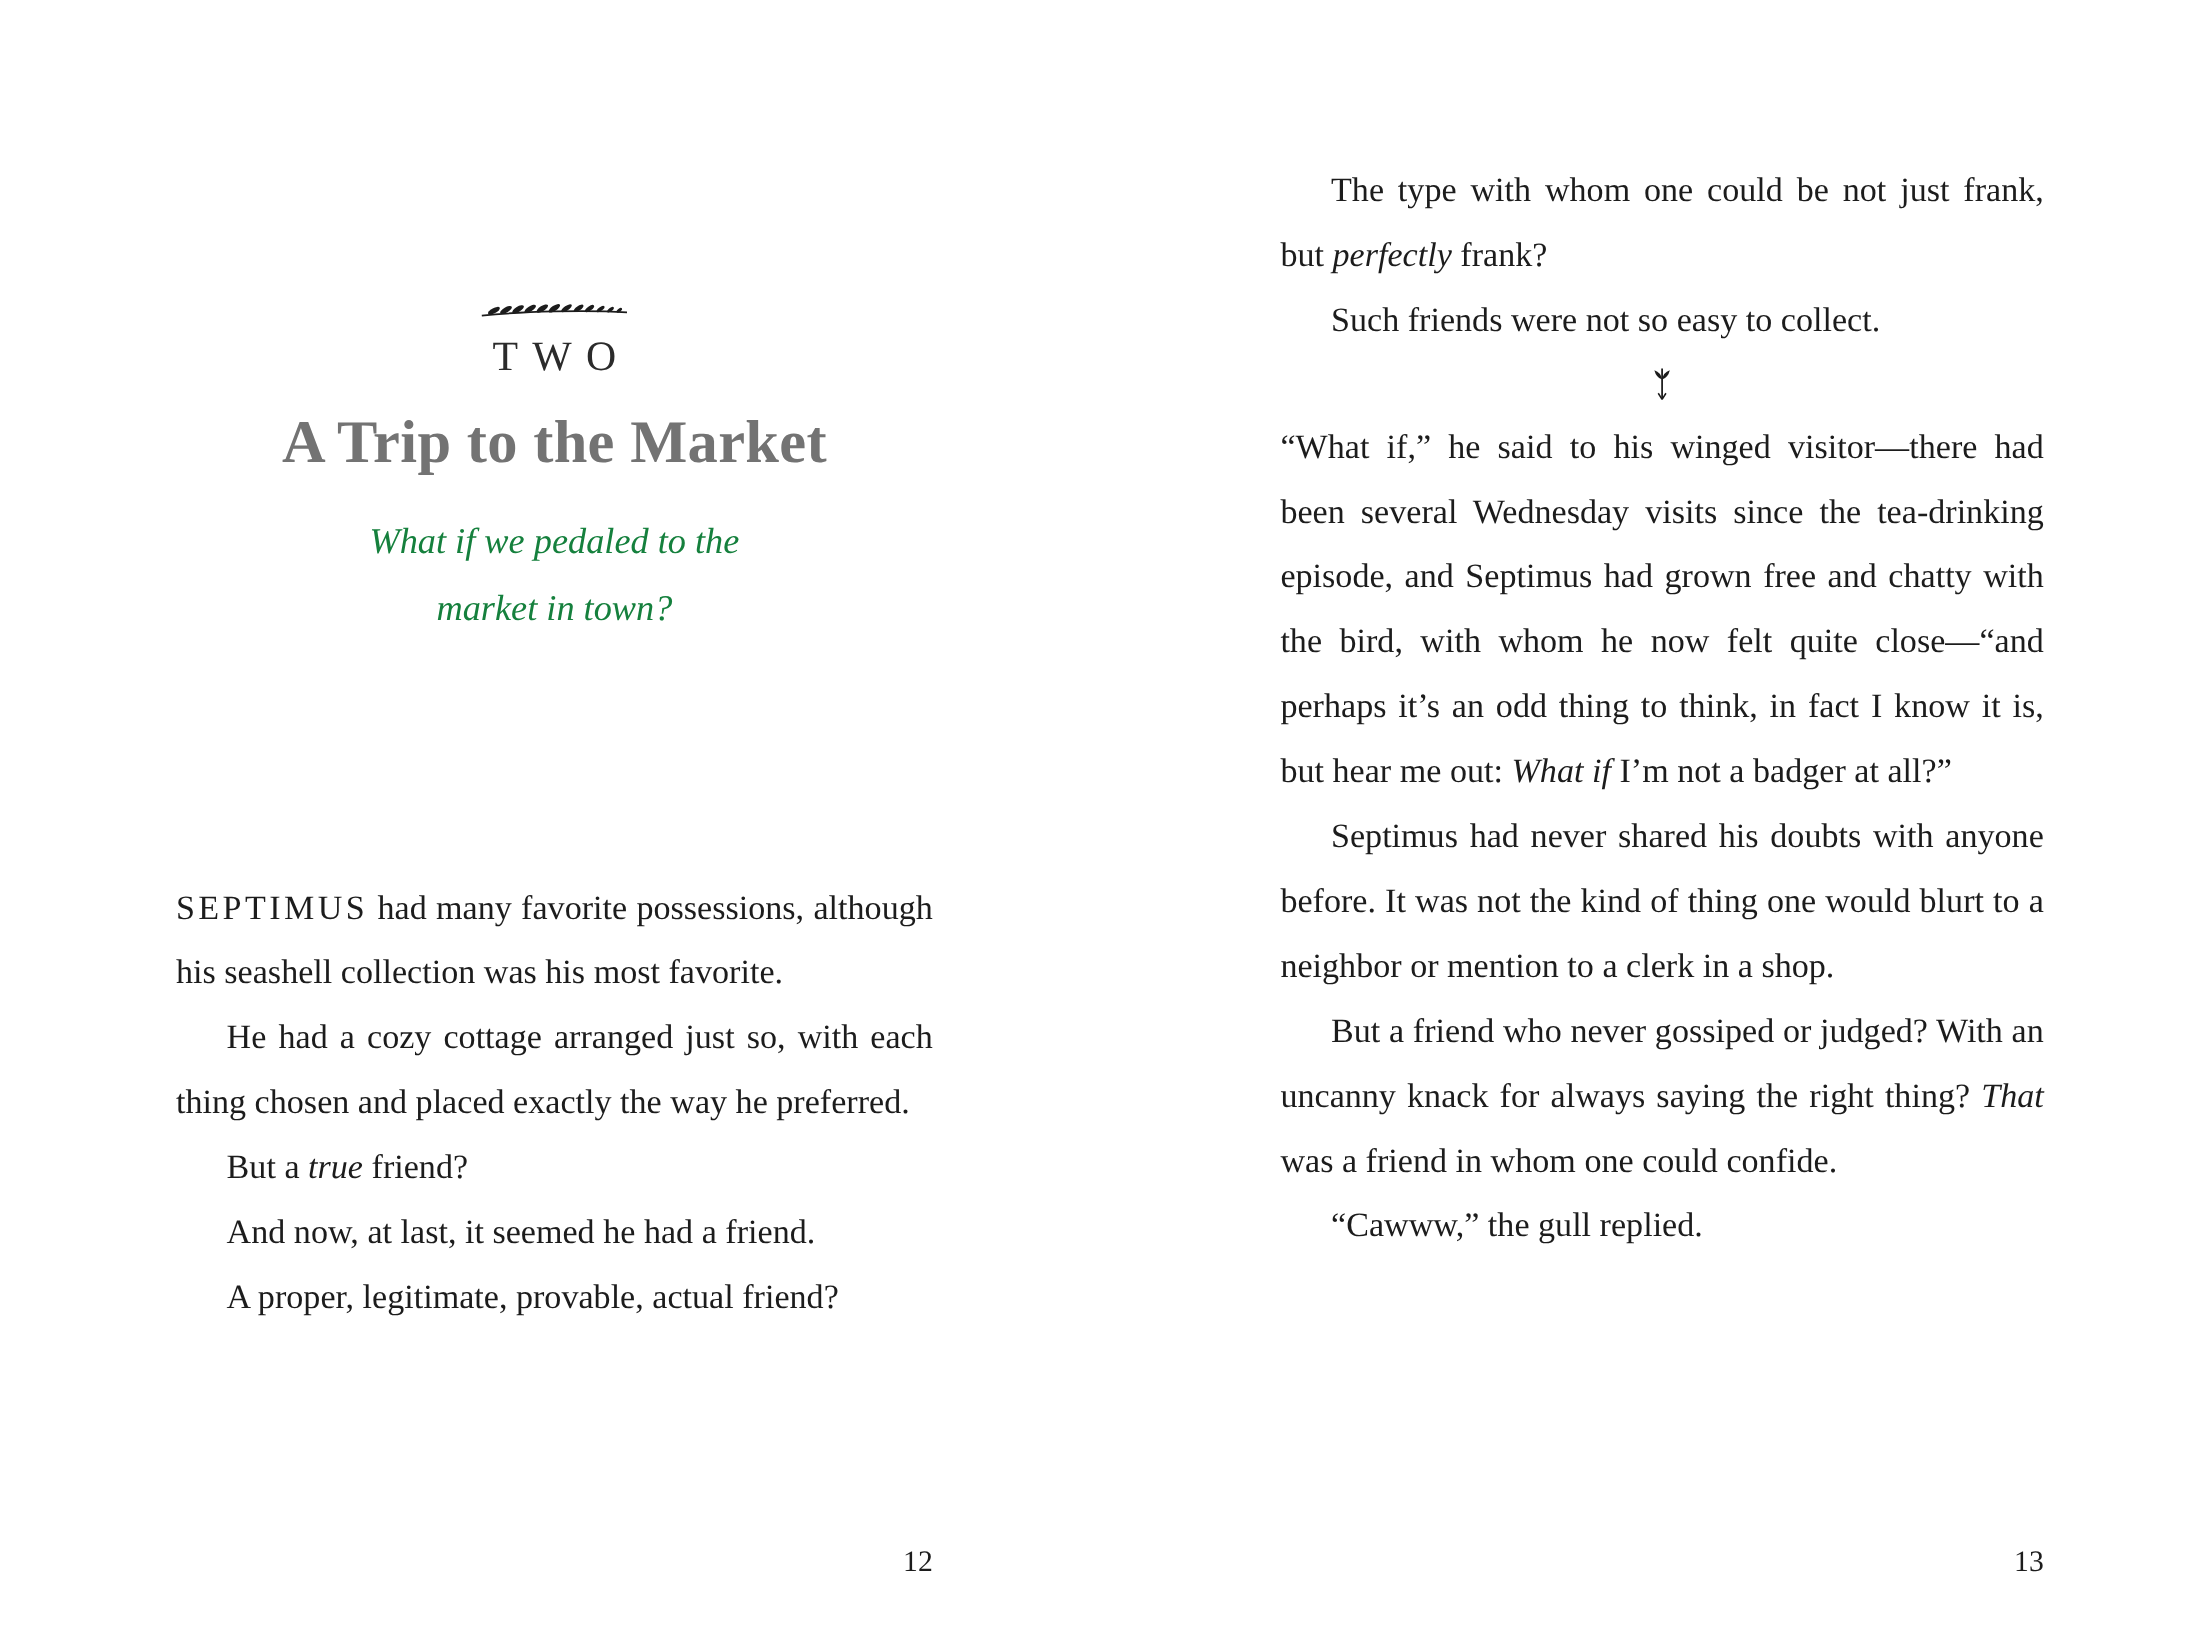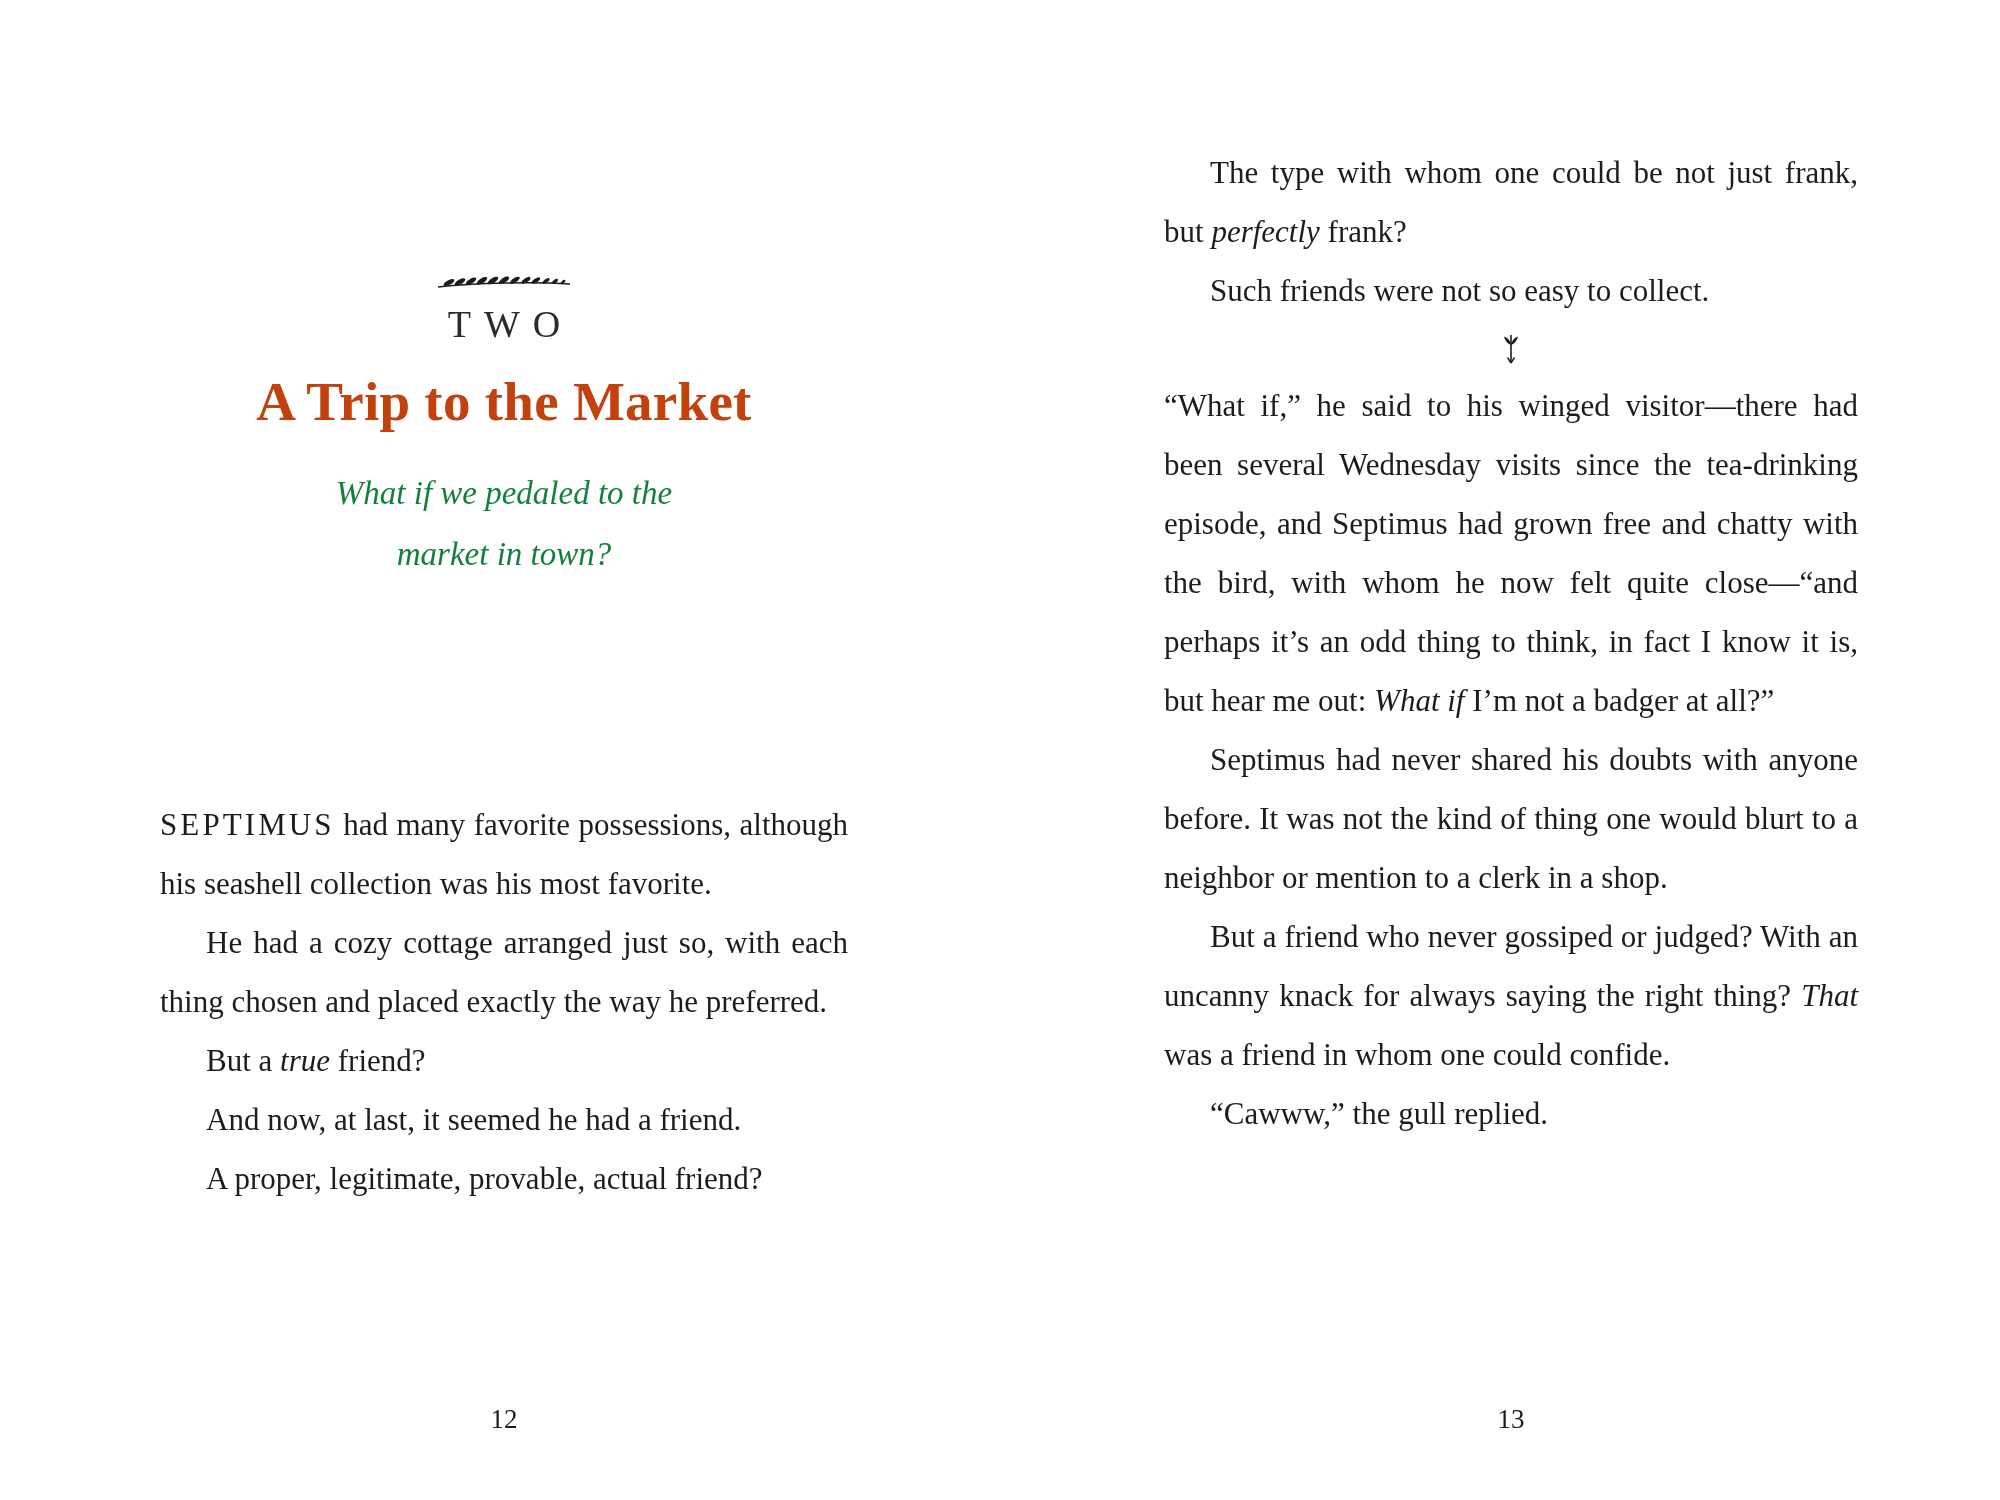--- a/index.html
+++ b/index.html
@@ -23,21 +23,21 @@
     letter-spacing: 0.34em;
     text-indent: 0.34em; 
     color: #2b2b2b;
     margin-top: 10px;
   }
   .title {
     font-size: 55px;
     font-weight: 600;
     margin-top: 24px;
     letter-spacing: 0.005em;
-    color: #c2410c;
+    color: #737373;
   }
   .subtitle {
     font-style: italic;
     font-size: 33px;
     margin-top: 30px;
     line-height: 1.85;
     color: #15803d;
   }
 
   .body-text {
@@ -56,21 +56,21 @@
   .run-italic { font-style: italic; }
   .run-caps { letter-spacing: 0.1em; }
 
   .sprig { text-align: center; line-height: 0; margin: 12px 0 10px; }
 
   .page-number {
     position: absolute;
     top: 1404px;
     left: 0;
     right: 0;
-    text-align: center;
+    text-align: right;
     font-size: 27px;
     color: #1c1c1c;
   }
 </style>
 </head>
 <body>
 
 <div class="col" id="left-col">
 
   <div class="heading">

